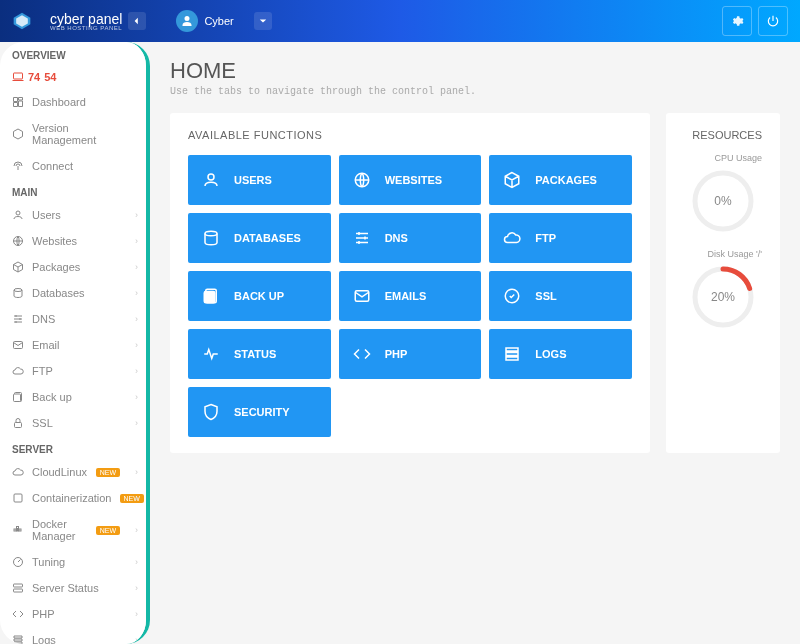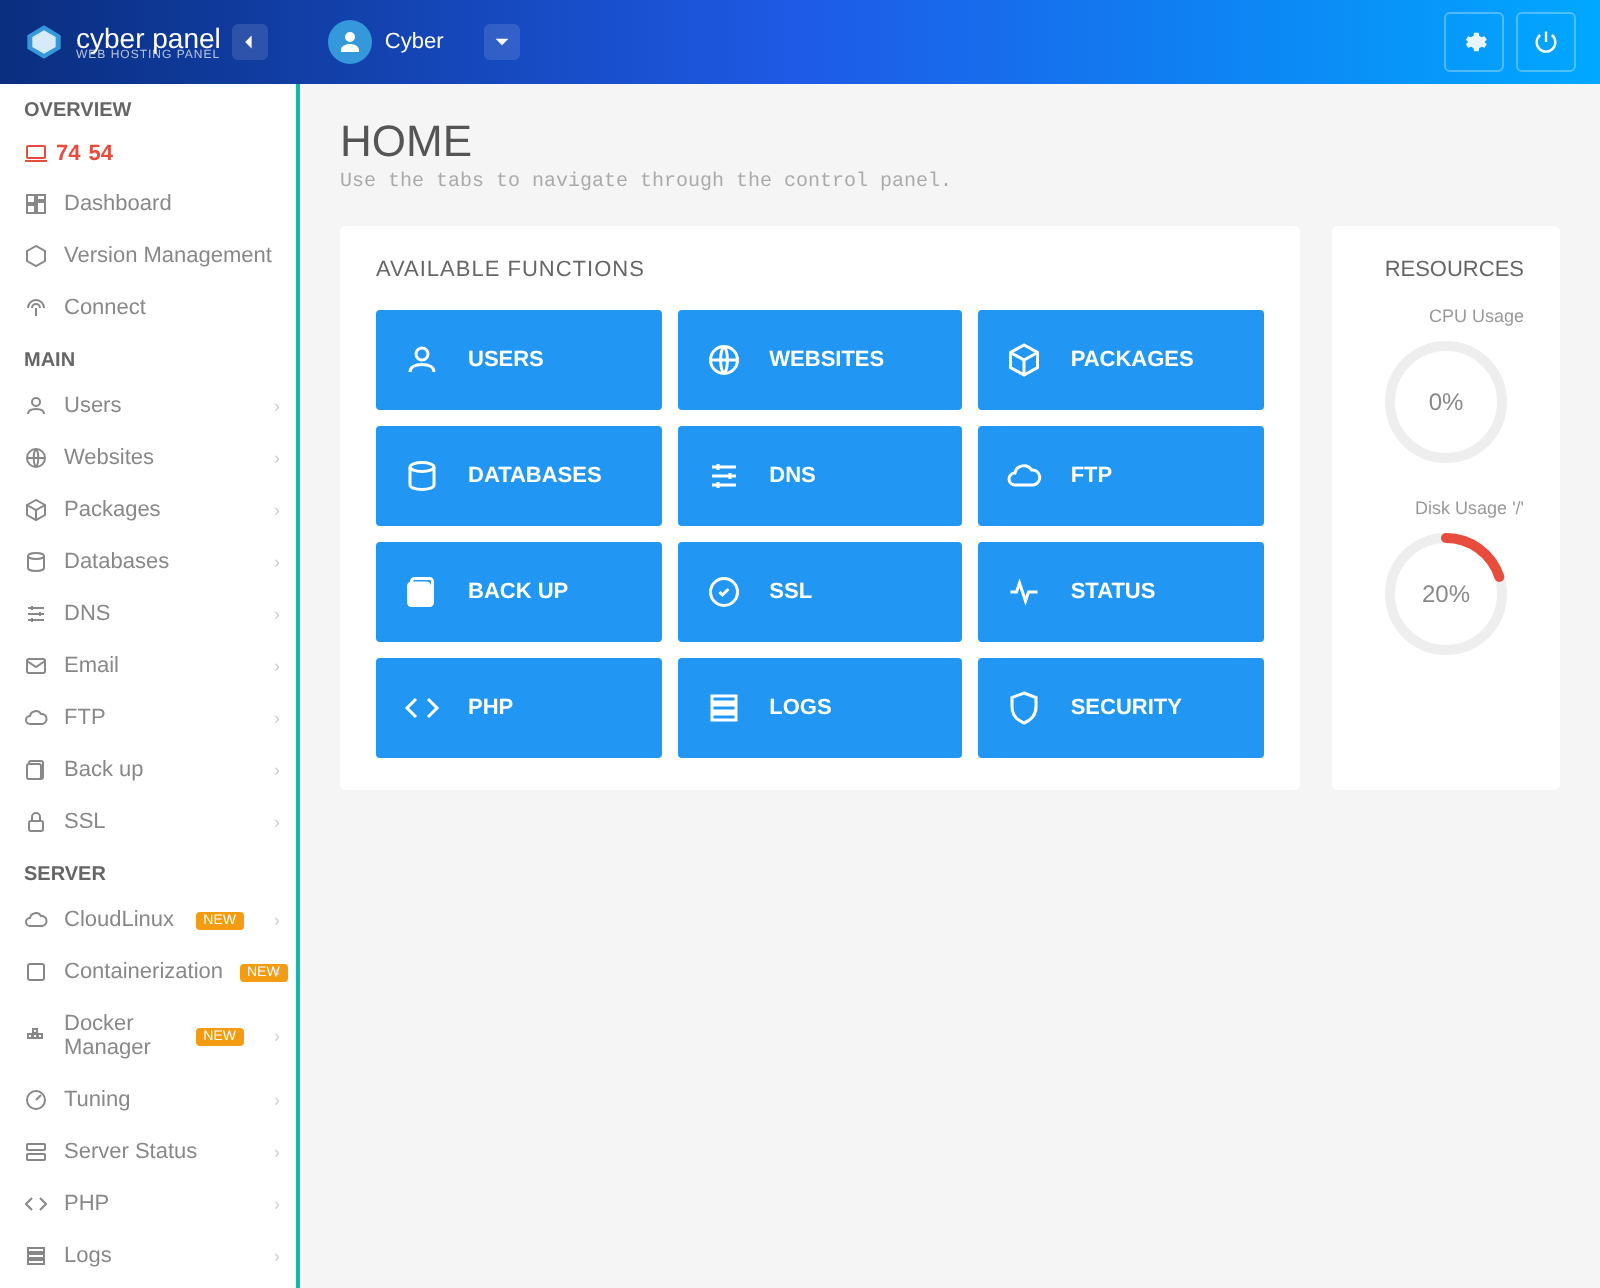--- a/index.html
+++ b/index.html
@@ -1,30 +1,30 @@
 <!DOCTYPE html>
 <html><head>
 <meta charset="utf-8">
 <style>
 * { margin: 0; padding: 0; box-sizing: border-box; font-family: Arial, sans-serif; }
 body { background: #f5f5f5; width: 800px; height: 644px; overflow: hidden; }
 
 .topbar { height: 42px; background: linear-gradient(90deg, #0a2e7f 0%, #1e5ae6 50%, #00a8ff 100%); display: flex; align-items: center; padding: 0 12px; }
-.logo { display: flex; align-items: center; gap: 6px; color: #fff; }
+.logo { display: flex; align-items: center; gap: 18px; color: #fff; }
 .logo-icon { width: 20px; height: 20px; }
 .logo-text { font-size: 14px; font-weight: 300; }
 .logo-sub { font-size: 6px; color: rgba(255,255,255,0.7); letter-spacing: 0.5px; margin-top: -2px; }
 .caret-btn { background: rgba(255,255,255,0.12); width: 18px; height: 18px; border-radius: 3px; display: flex; align-items: center; justify-content: center; margin-left: 6px; cursor: pointer; }
 .user-pill { margin-left: 30px; display: flex; align-items: center; gap: 6px; color: #fff; cursor: pointer; }
 .user-avatar { width: 22px; height: 22px; border-radius: 50%; background: #3498db; display: flex; align-items: center; justify-content: center; }
 .spacer { flex: 1; }
 .top-btn { width: 30px; height: 30px; border: 1px solid rgba(255,255,255,0.3); border-radius: 3px; display: flex; align-items: center; justify-content: center; color: #fff; cursor: pointer; margin-left: 6px; }
 
 .main { display: flex; height: 602px; }
-.sidebar { width: 150px; background: #fff; border-right: 2px solid #14b8a6; overflow-y: auto; font-size: 11px; }
+.sidebar { width: 150px; background: #fff; border-right: 4px solid #14b8a6; overflow-y: auto; font-size: 11px; border-radius: 24px; }
 .sb-header { padding: 8px 12px 4px; color: #666; font-weight: bold; font-size: 10px; }
 .sb-stats { padding: 6px 12px; display: flex; align-items: center; gap: 4px; font-size: 11px; }
 .sb-stats .red { color: #e74c3c; font-weight: bold; }
 .sb-item { padding: 7px 12px; display: flex; align-items: center; gap: 8px; color: #888; cursor: pointer; position: relative; }
 .sb-icon { width: 12px; height: 12px; display: flex; align-items: center; justify-content: center; flex-shrink: 0; }
 .sb-chev { position: absolute; right: 8px; color: #ccc; font-size: 9px; }
 .badge { background: #f39c12; color: #fff; font-size: 7px; padding: 1px 4px; border-radius: 2px; margin-left: auto; margin-right: 14px; }
 
 .content { flex: 1; padding: 16px 20px; overflow-y: auto; }
 .page-title { font-size: 22px; color: #555; font-weight: 400; }
@@ -356,20 +356,29 @@
                 <svg viewBox="0 0 24 24" fill="none" stroke="currentColor" stroke-width="2" style="width:100%;height:100%">
                   <rect x="5" y="3" width="14" height="18" rx="2"></rect>
                   <rect x="3" y="6" width="14" height="15" rx="2" fill="#fff" stroke="currentColor"></rect>
                 </svg>
               </span>
               <span>BACK UP</span>
             </div>
             <div class="tile">
               <span class="tile-icon" style="color:#fff">
                 <svg viewBox="0 0 24 24" fill="none" stroke="currentColor" stroke-width="2" style="width:100%;height:100%">
+                  <rect x="3" y="5" width="18" height="14" rx="2"></rect>
+                  <path d="M3 7l9 6 9-6"></path>
+                </svg>
+              </span>
+              <span>EMAILS</span>
+            </div>
+            <div class="tile">
+              <span class="tile-icon" style="color:#fff">
+                <svg viewBox="0 0 24 24" fill="none" stroke="currentColor" stroke-width="2" style="width:100%;height:100%">
                   <circle cx="12" cy="12" r="9"></circle>
                   <path d="M9 12l2 2 4-4"></path>
                 </svg>
               </span>
               <span>SSL</span>
             </div>
             <div class="tile">
               <span class="tile-icon" style="color:#fff">
                 <svg viewBox="0 0 24 24" fill="none" stroke="currentColor" stroke-width="2" style="width:100%;height:100%">
                   <path d="M3 12h4l2-6 4 12 2-6h6"></path>

